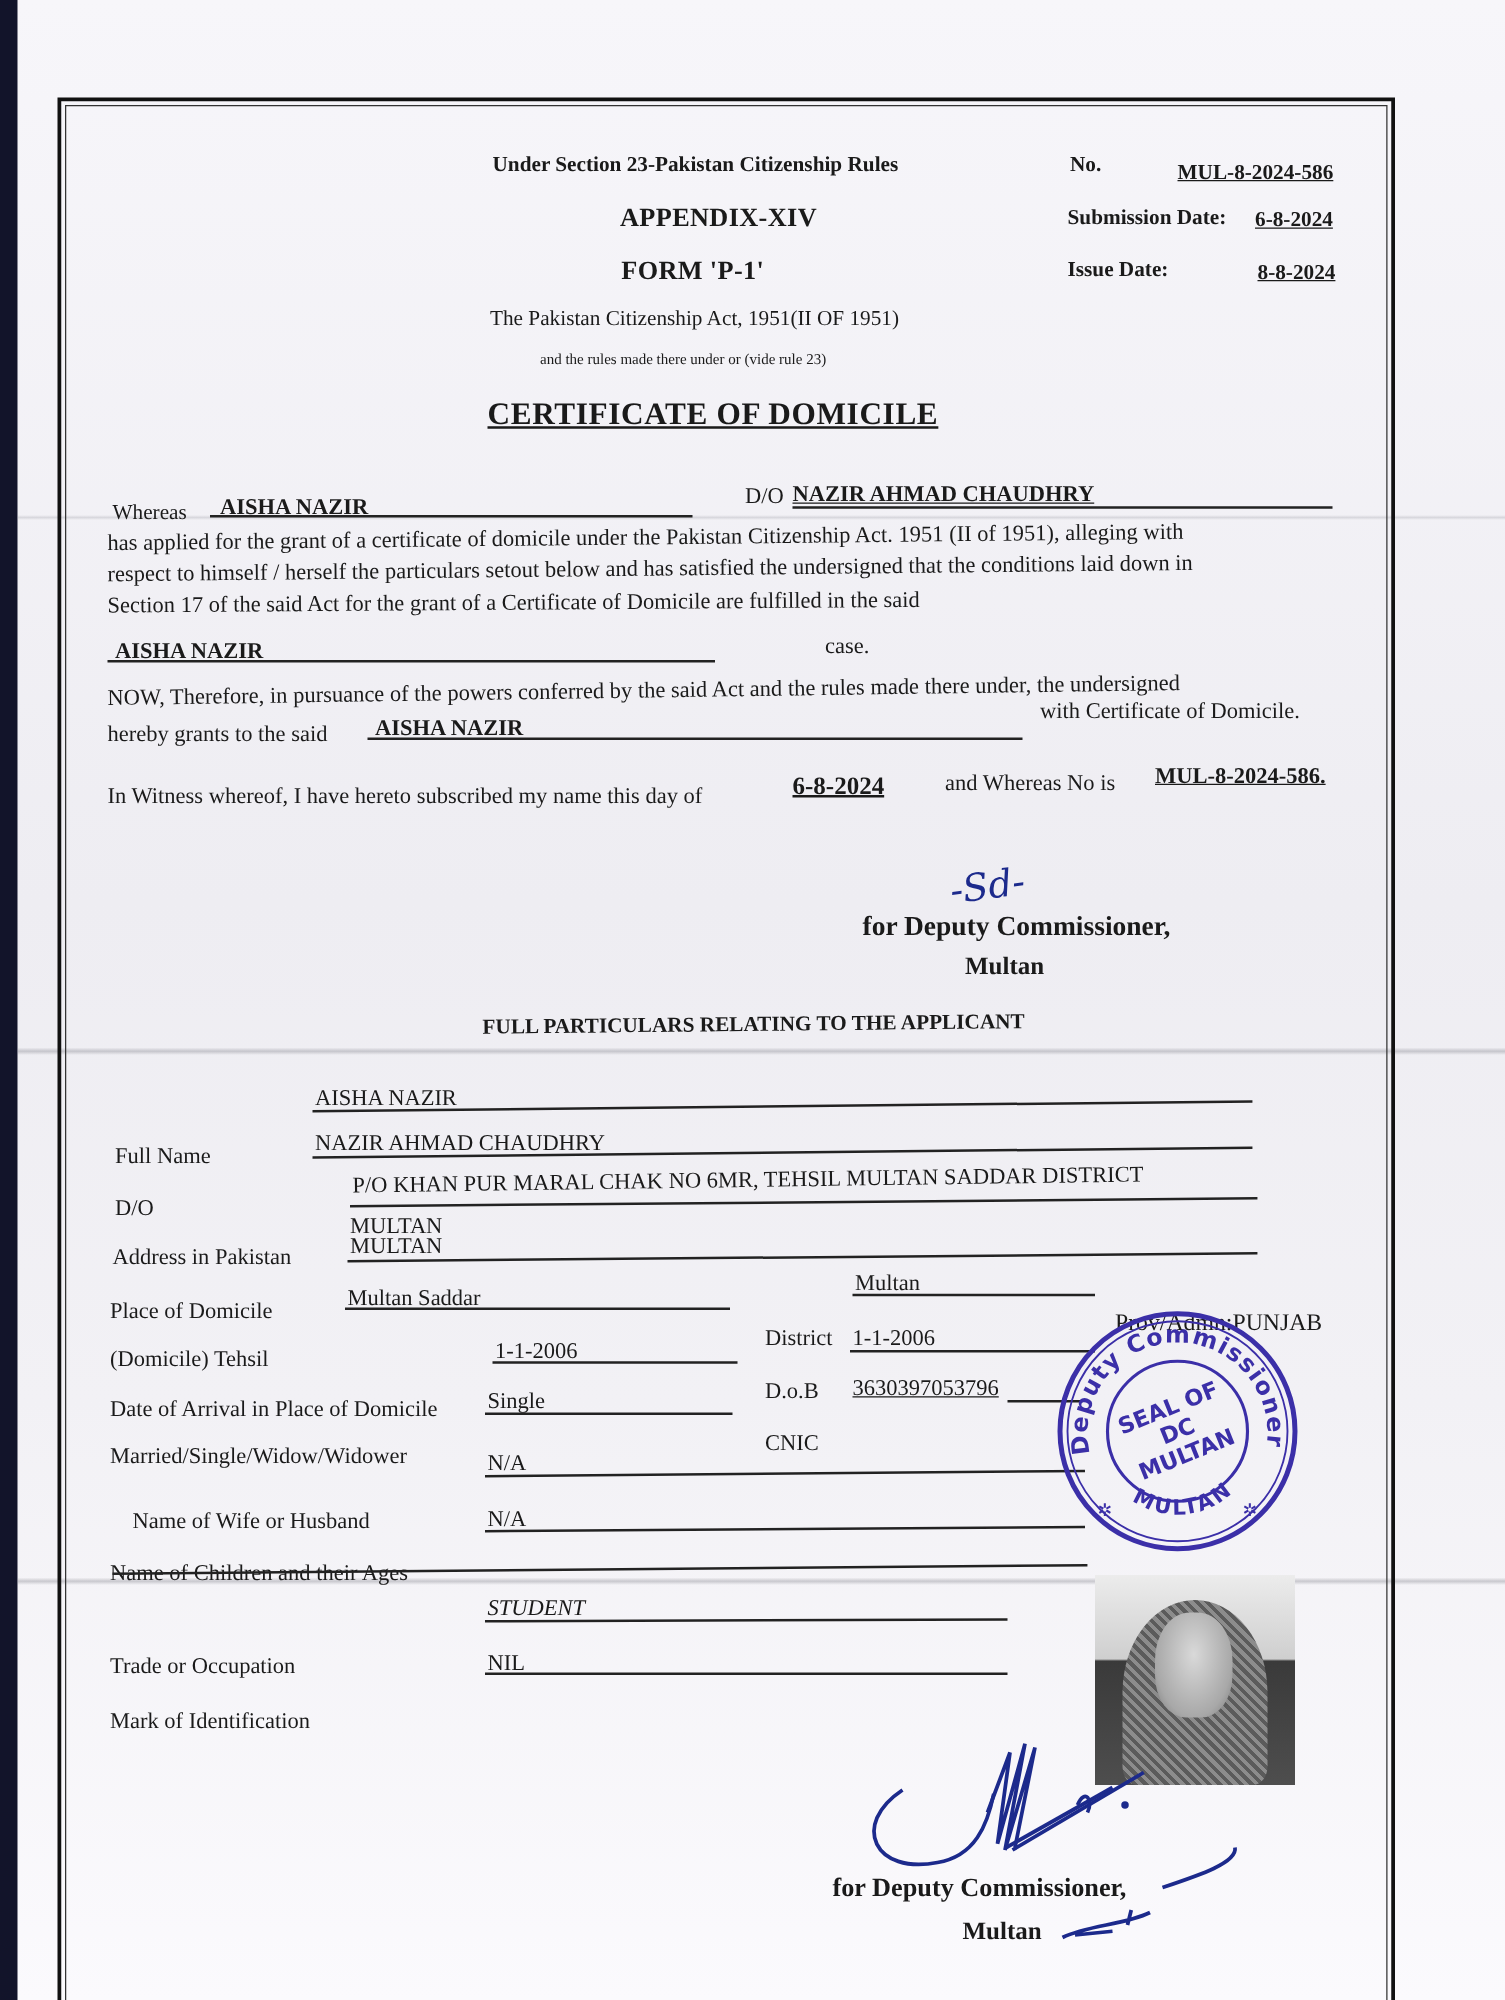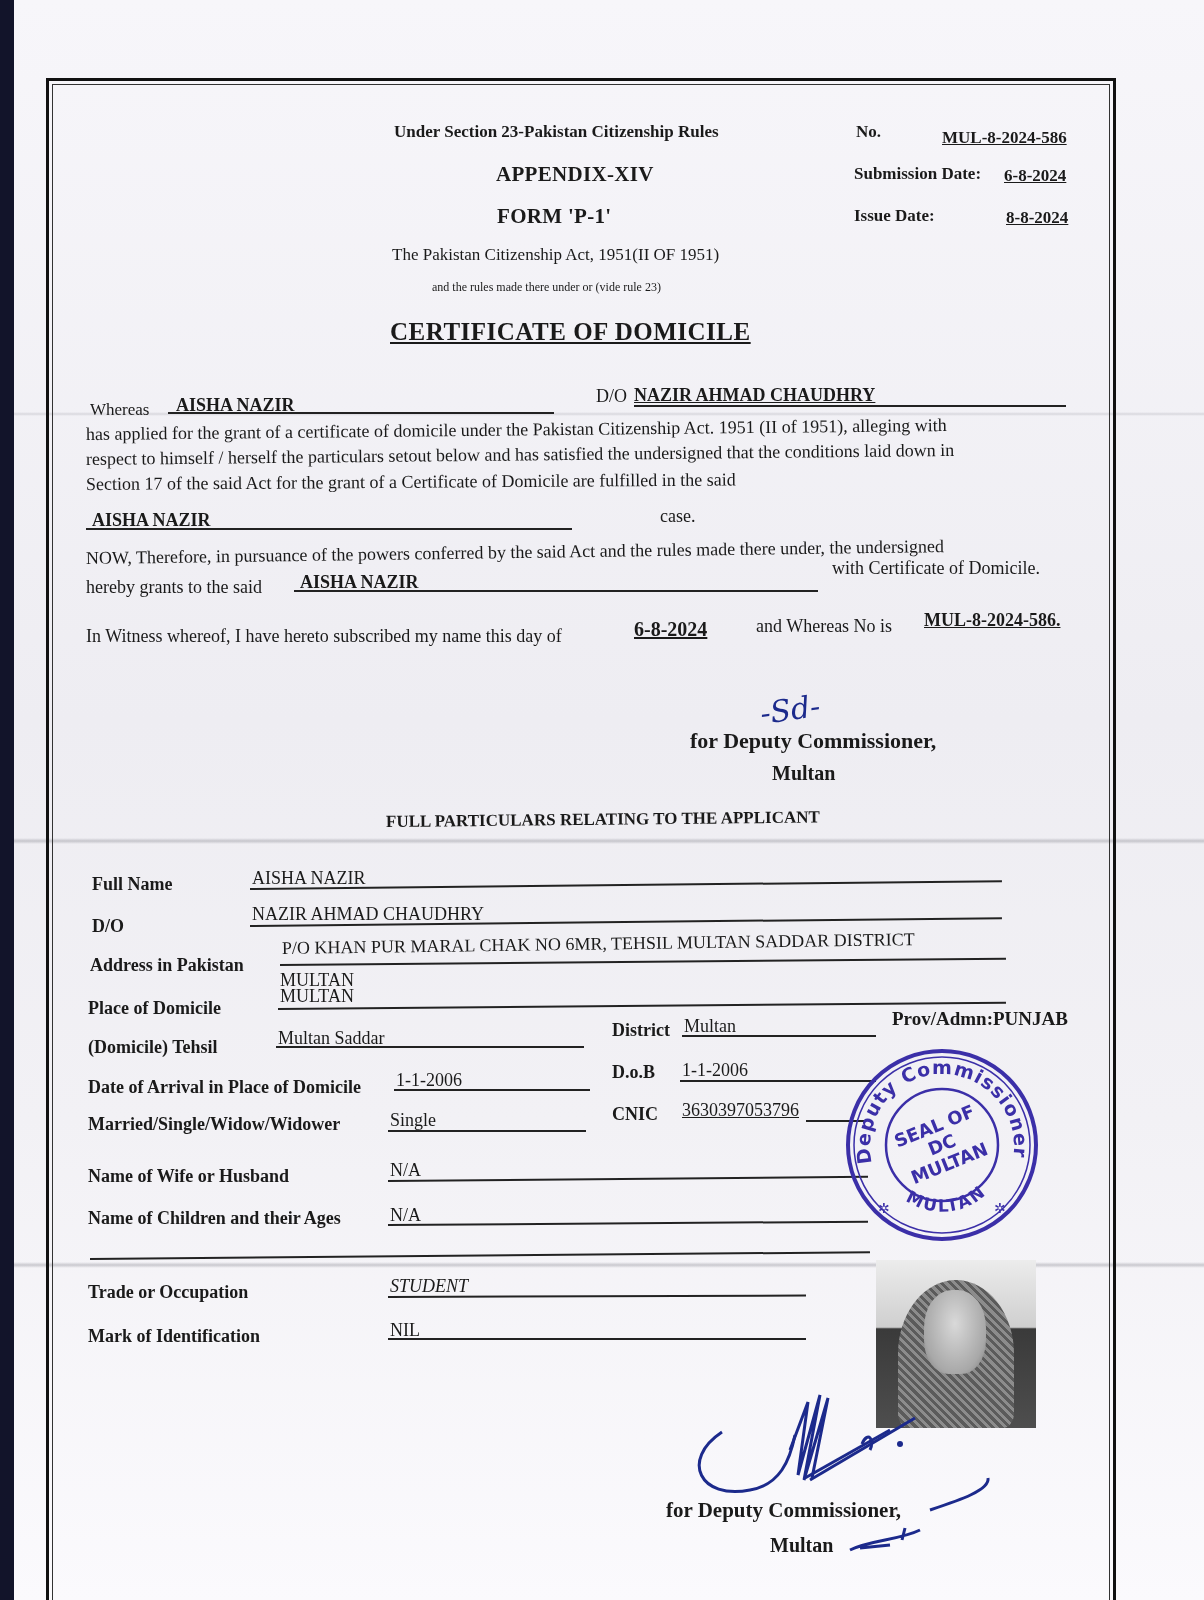--- a/index.html
+++ b/index.html
@@ -30,21 +30,21 @@
   }
   .abs { position: absolute; white-space: nowrap; }
   .b { font-weight: bold; }
   .u { text-decoration: underline; }
   .hdr { font-size: 17px; font-weight: bold; }
   .hdr-big { font-size: 21px; font-weight: bold; letter-spacing: .3px; }
   .title { font-size: 25px; font-weight: bold; text-decoration: underline; letter-spacing: .5px; }
   .body-t { font-size: 18px; }
   .fill { font-size: 18px; font-weight: bold; }
   .line { position: absolute; height: 0; border-top: 2px solid #222; }
-  .lbl { font-size: 18px; font-weight: bold; }
+  .lbl { font-size: 18px; font-weight: normal; margin-top: 40px; }
   .val { font-size: 18px; }
   .sig-ink { color: #1c2a8c; }
   .stamp {
     position: absolute; left: 842px; top: 1045px; width: 200px; height: 200px;
   }
   .photo {
     position: absolute; left: 876px; top: 1260px; width: 160px; height: 168px;
     background: radial-gradient(ellipse 30% 32% at 50% 45%, #cfcfcf 0%, #9a9a9a 55%, #3c3c3c 100%),
                 linear-gradient(90deg, #2d2d2d 0%, #6a6a6a 50%, #2d2d2d 100%);
     background-blend-mode: multiply;
@@ -156,21 +156,21 @@
 <div class="line" style="left:680px; top:1080px; width:196px;"></div>
 
 <div class="abs lbl" style="left:88px; top:1114px;">Married/Single/Widow/Widower</div>
 <div class="abs val" style="left:390px; top:1110px;text-align:right;">Single</div>
 <div class="line" style="left:388px; top:1130px; width:198px;"></div>
 
 <div class="abs lbl" style="left:612px; top:1104px;">CNIC</div>
 <div class="abs val u" style="left:682px; top:1100px;">3630397053796</div>
 <div class="line" style="left:806px; top:1120px; width:60px;"></div>
 
-<div class="abs lbl" style="left:88px; top:1166px;text-align:right;">Name of Wife or Husband</div>
+<div class="abs lbl" style="left:106px; top:1166px;text-align:right;">Name of Wife or Husband</div>
 <div class="abs val" style="left:390px; top:1160px;">N/A</div>
 <div class="line" style="left:388px; top:1180px; width:480px; transform:rotate(-0.5deg); transform-origin:left;"></div>
 
 <div class="abs lbl" style="left:88px; top:1208px;">Name of Children and their Ages</div>
 <div class="abs val" style="left:390px; top:1205px;">N/A</div>
 <div class="line" style="left:388px; top:1224px; width:480px; transform:rotate(-0.4deg); transform-origin:left;"></div>
 
 <div class="line" style="left:90px; top:1258px; width:780px; transform:rotate(-0.5deg); transform-origin:left;"></div>
 
 <div class="abs lbl" style="left:88px; top:1282px;">Trade or Occupation</div>

